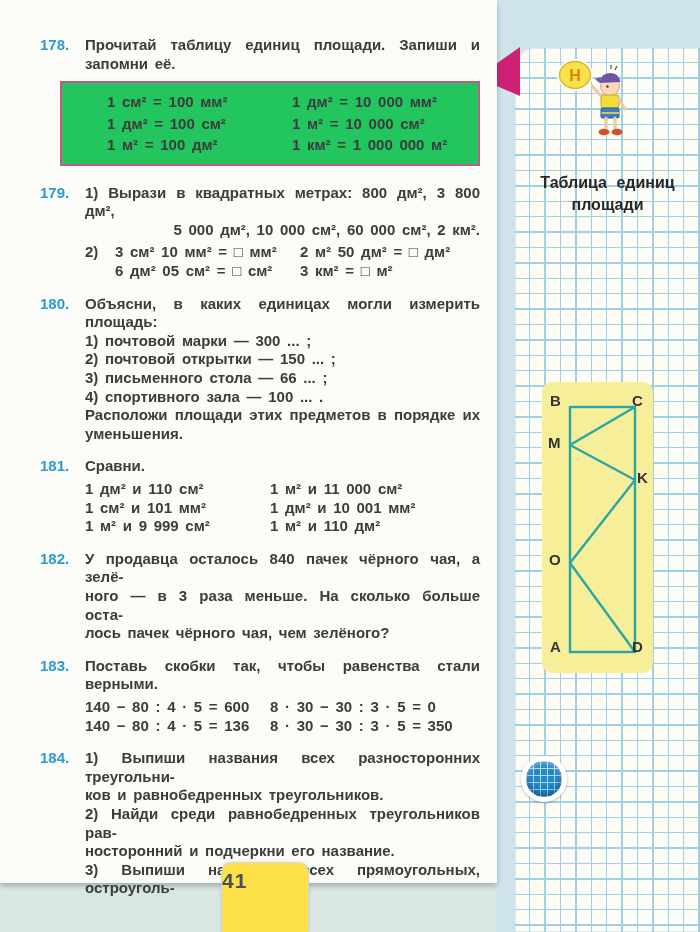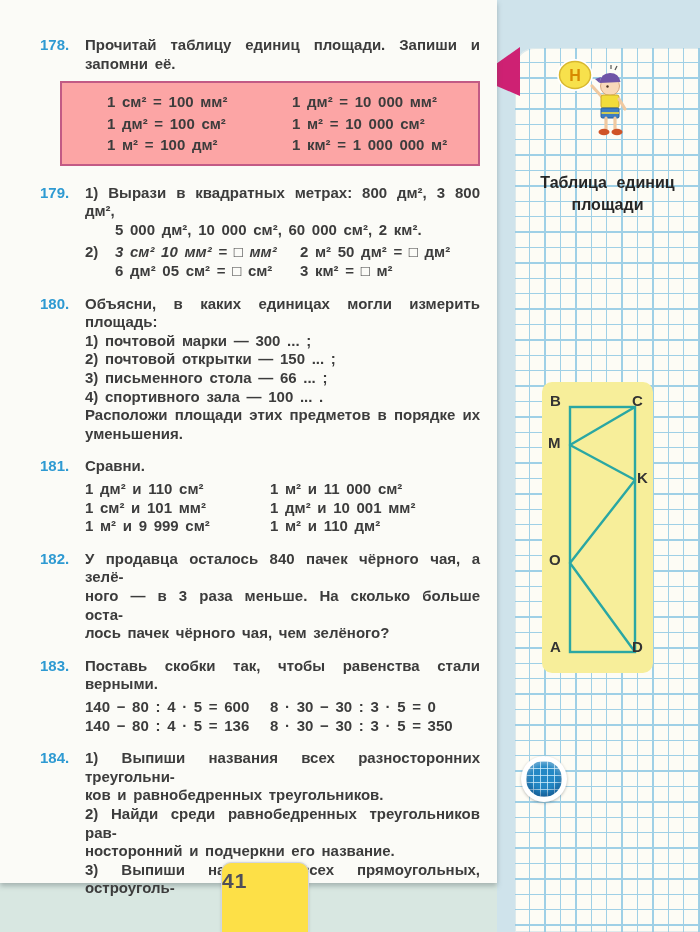--- a/index.html
+++ b/index.html
@@ -26,21 +26,21 @@
   .task-body{flex:1;min-width:0;}
   .line{line-height:18.6px;white-space:normal;}
   .line.just{text-align:justify;text-align-last:justify;}
   .eq-block{margin-top:4px;}
   .eq-row{display:flex;line-height:18.6px;}
   .eq-marker{flex:none;}
   .eq-left{flex:none;display:inline-block;}
   .eq-right{flex:1;}
   
   .units-box{
-    border:2px solid #c25a85;background:#fca5a5;
+    border:2px solid #c25a85;background:#22c55e;
     margin:8px 16px 4px -25px;width:calc(100% + 25px);box-sizing:border-box;
     padding:8px 0 8px 45px;
   }
   .units-box .eq-row{line-height:21.5px;}
   
   .page-tab{
     position:absolute;left:221px;top:862px;width:86px;height:70px;
     background:#fde047;border:1px solid #d2d5e2;border-bottom:none;
     border-radius:10px 10px 0 0;z-index:4;
     box-shadow:0 0 3px rgba(0,0,0,.12);
@@ -133,25 +133,25 @@
               <span class="eq-left" style="width: 185px;">1 м² = 100 дм²</span>
               <span class="eq-right">1 км² = 1 000 000 м²</span>
             </div>
           </div>
         </div>
       </div>
       <div class="task-row">
         <div class="task-num">179.</div>
         <div class="task-body">
           <div class="line just">1) Вырази в квадратных метрах: 800 дм², 3 800 дм²,</div>
-          <div class="line" style="padding-left: 30px;">5 000 дм², 10 000 см², 60 000 см², 2 км².</div>
+          <div class="line" style="padding-left: 30px; text-align: right;">5 000 дм², 10 000 см², 60 000 см², 2 км².</div>
           <div class="eq-block">
             <div class="eq-row">
               <span class="eq-marker" style="width: 30px;">2)</span>
-              <span class="eq-left" style="width: 185px; font-style: italic;">3 см² 10 мм² = □ мм²</span>
+              <span class="eq-left" style="width: 185px;">3 см² 10 мм² = □ мм²</span>
               <span class="eq-right">2 м² 50 дм² = □ дм²</span>
             </div>
             <div class="eq-row">
               <span class="eq-marker" style="width: 30px;"></span>
               <span class="eq-left" style="width: 185px;">6 дм² 05 см² = □ см²</span>
               <span class="eq-right">3 км² = □ м²</span>
             </div>
           </div>
         </div>
       </div>

